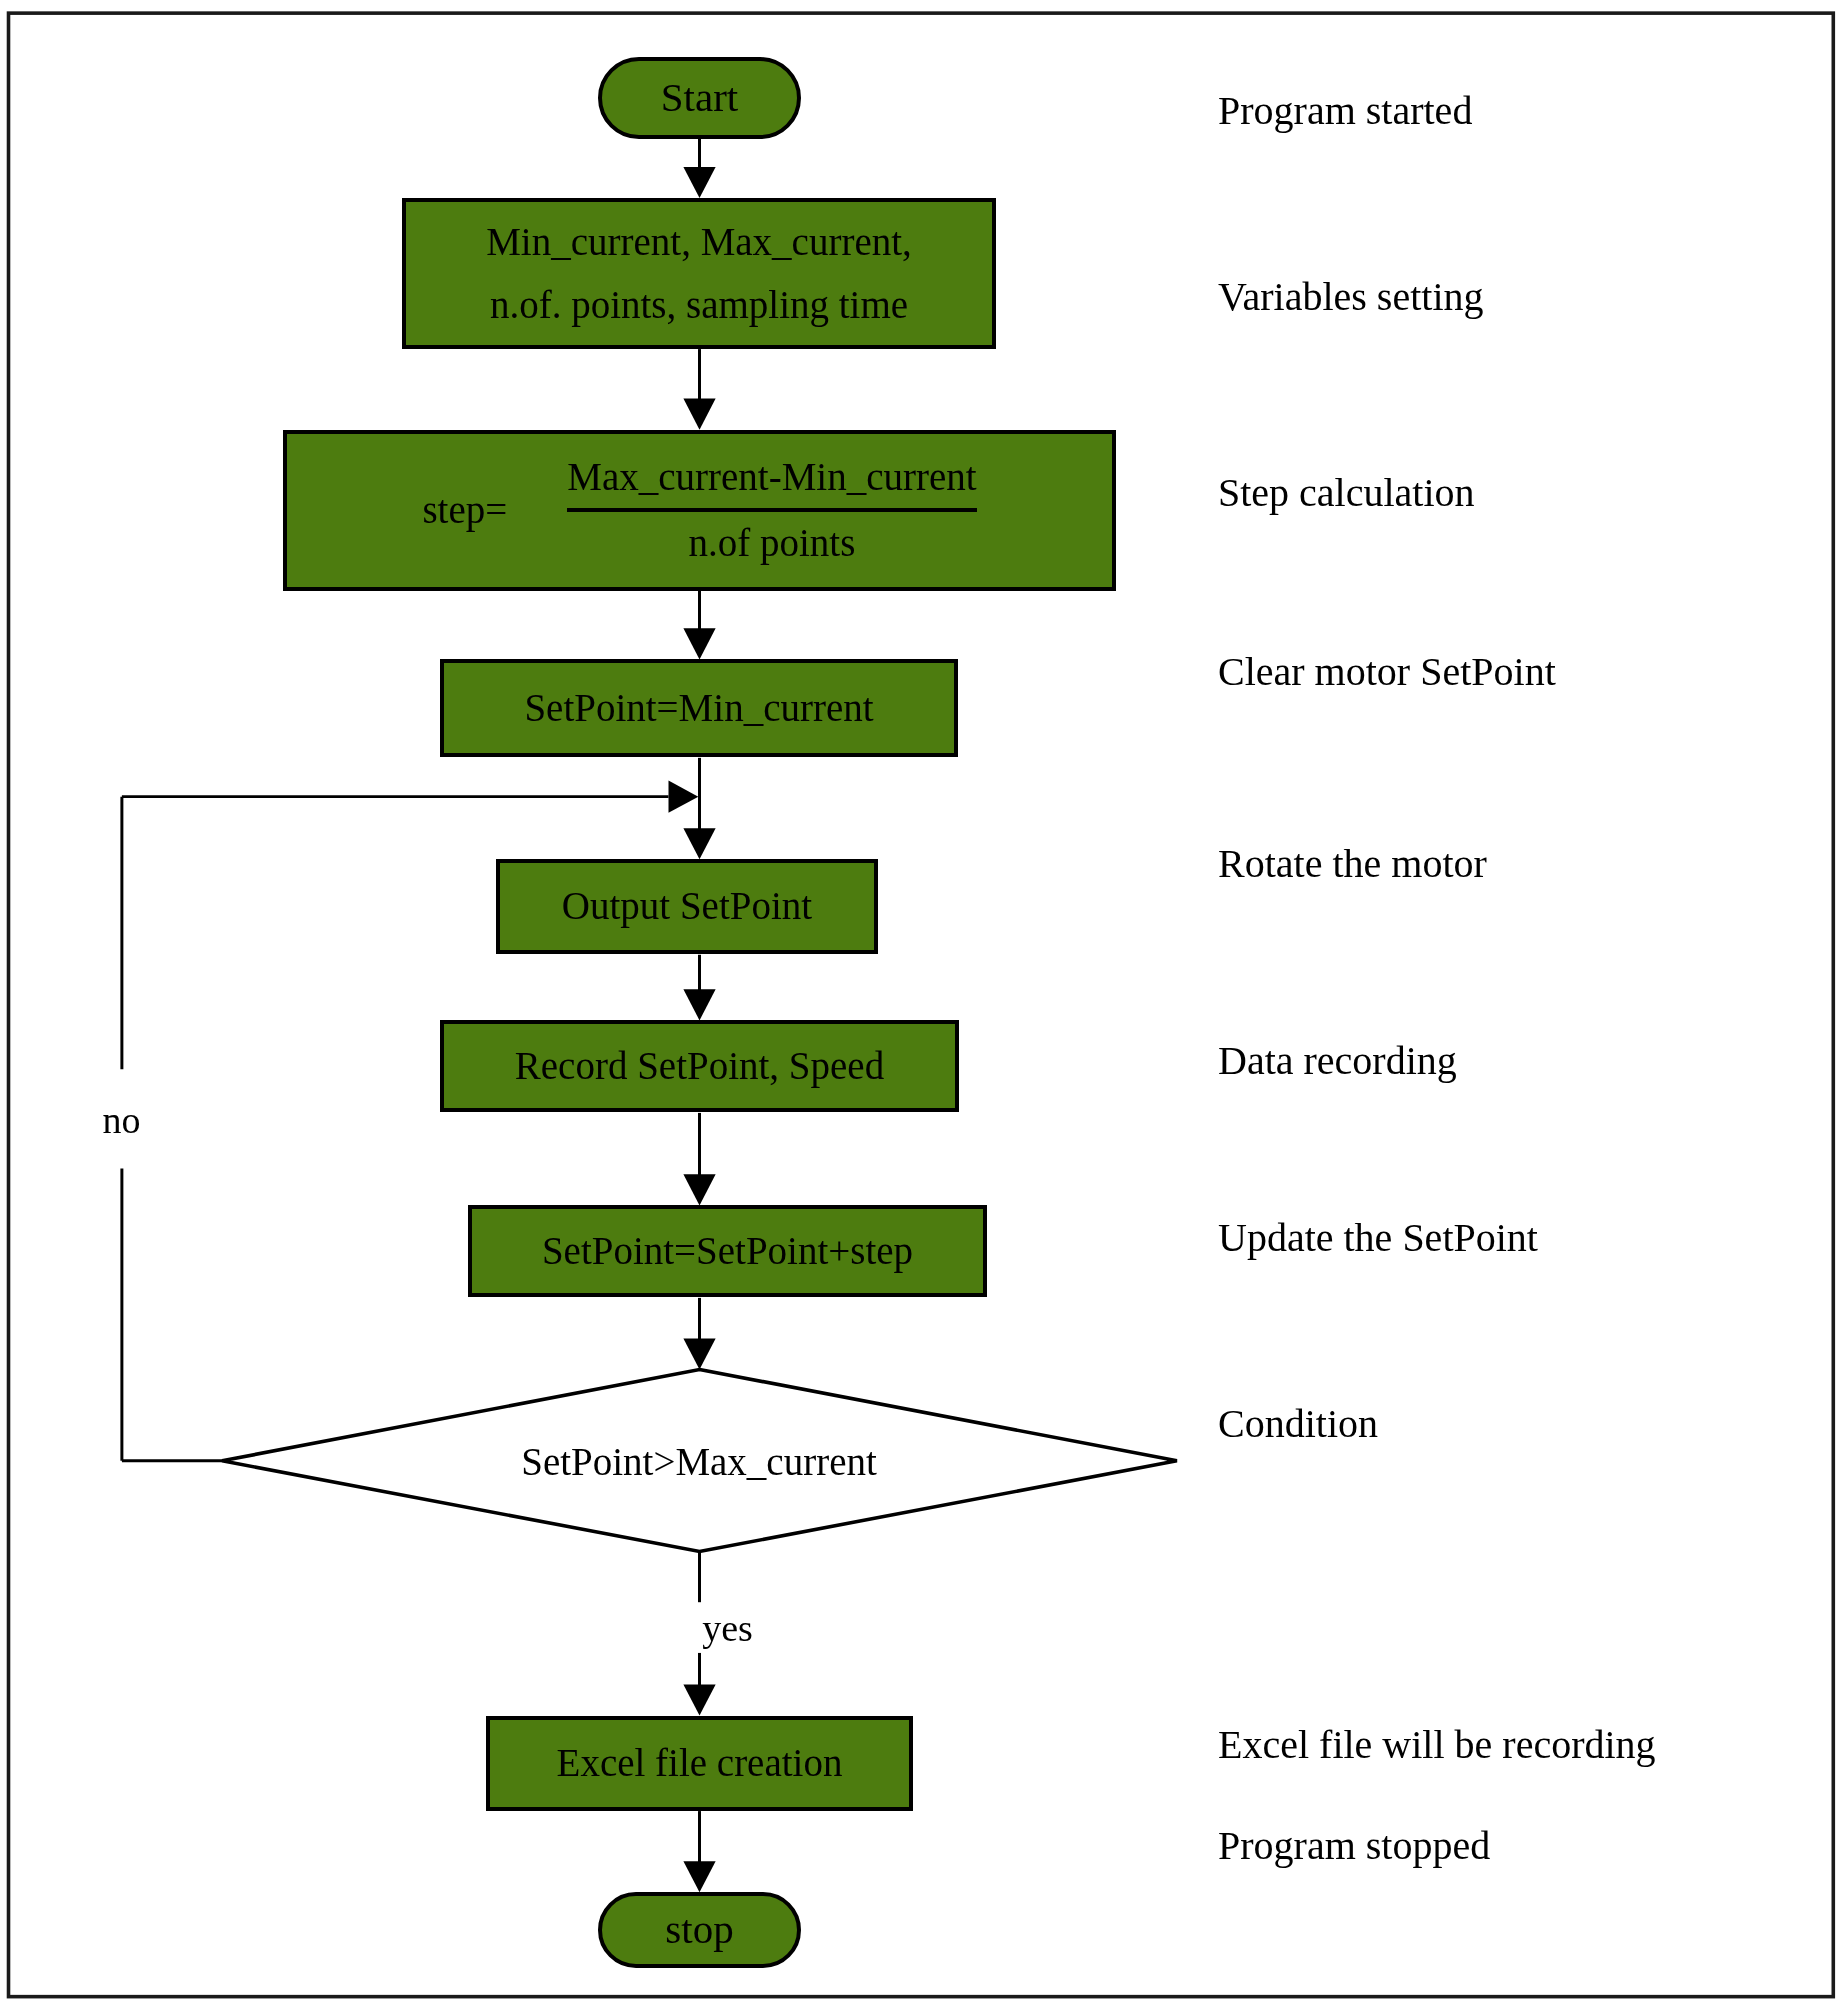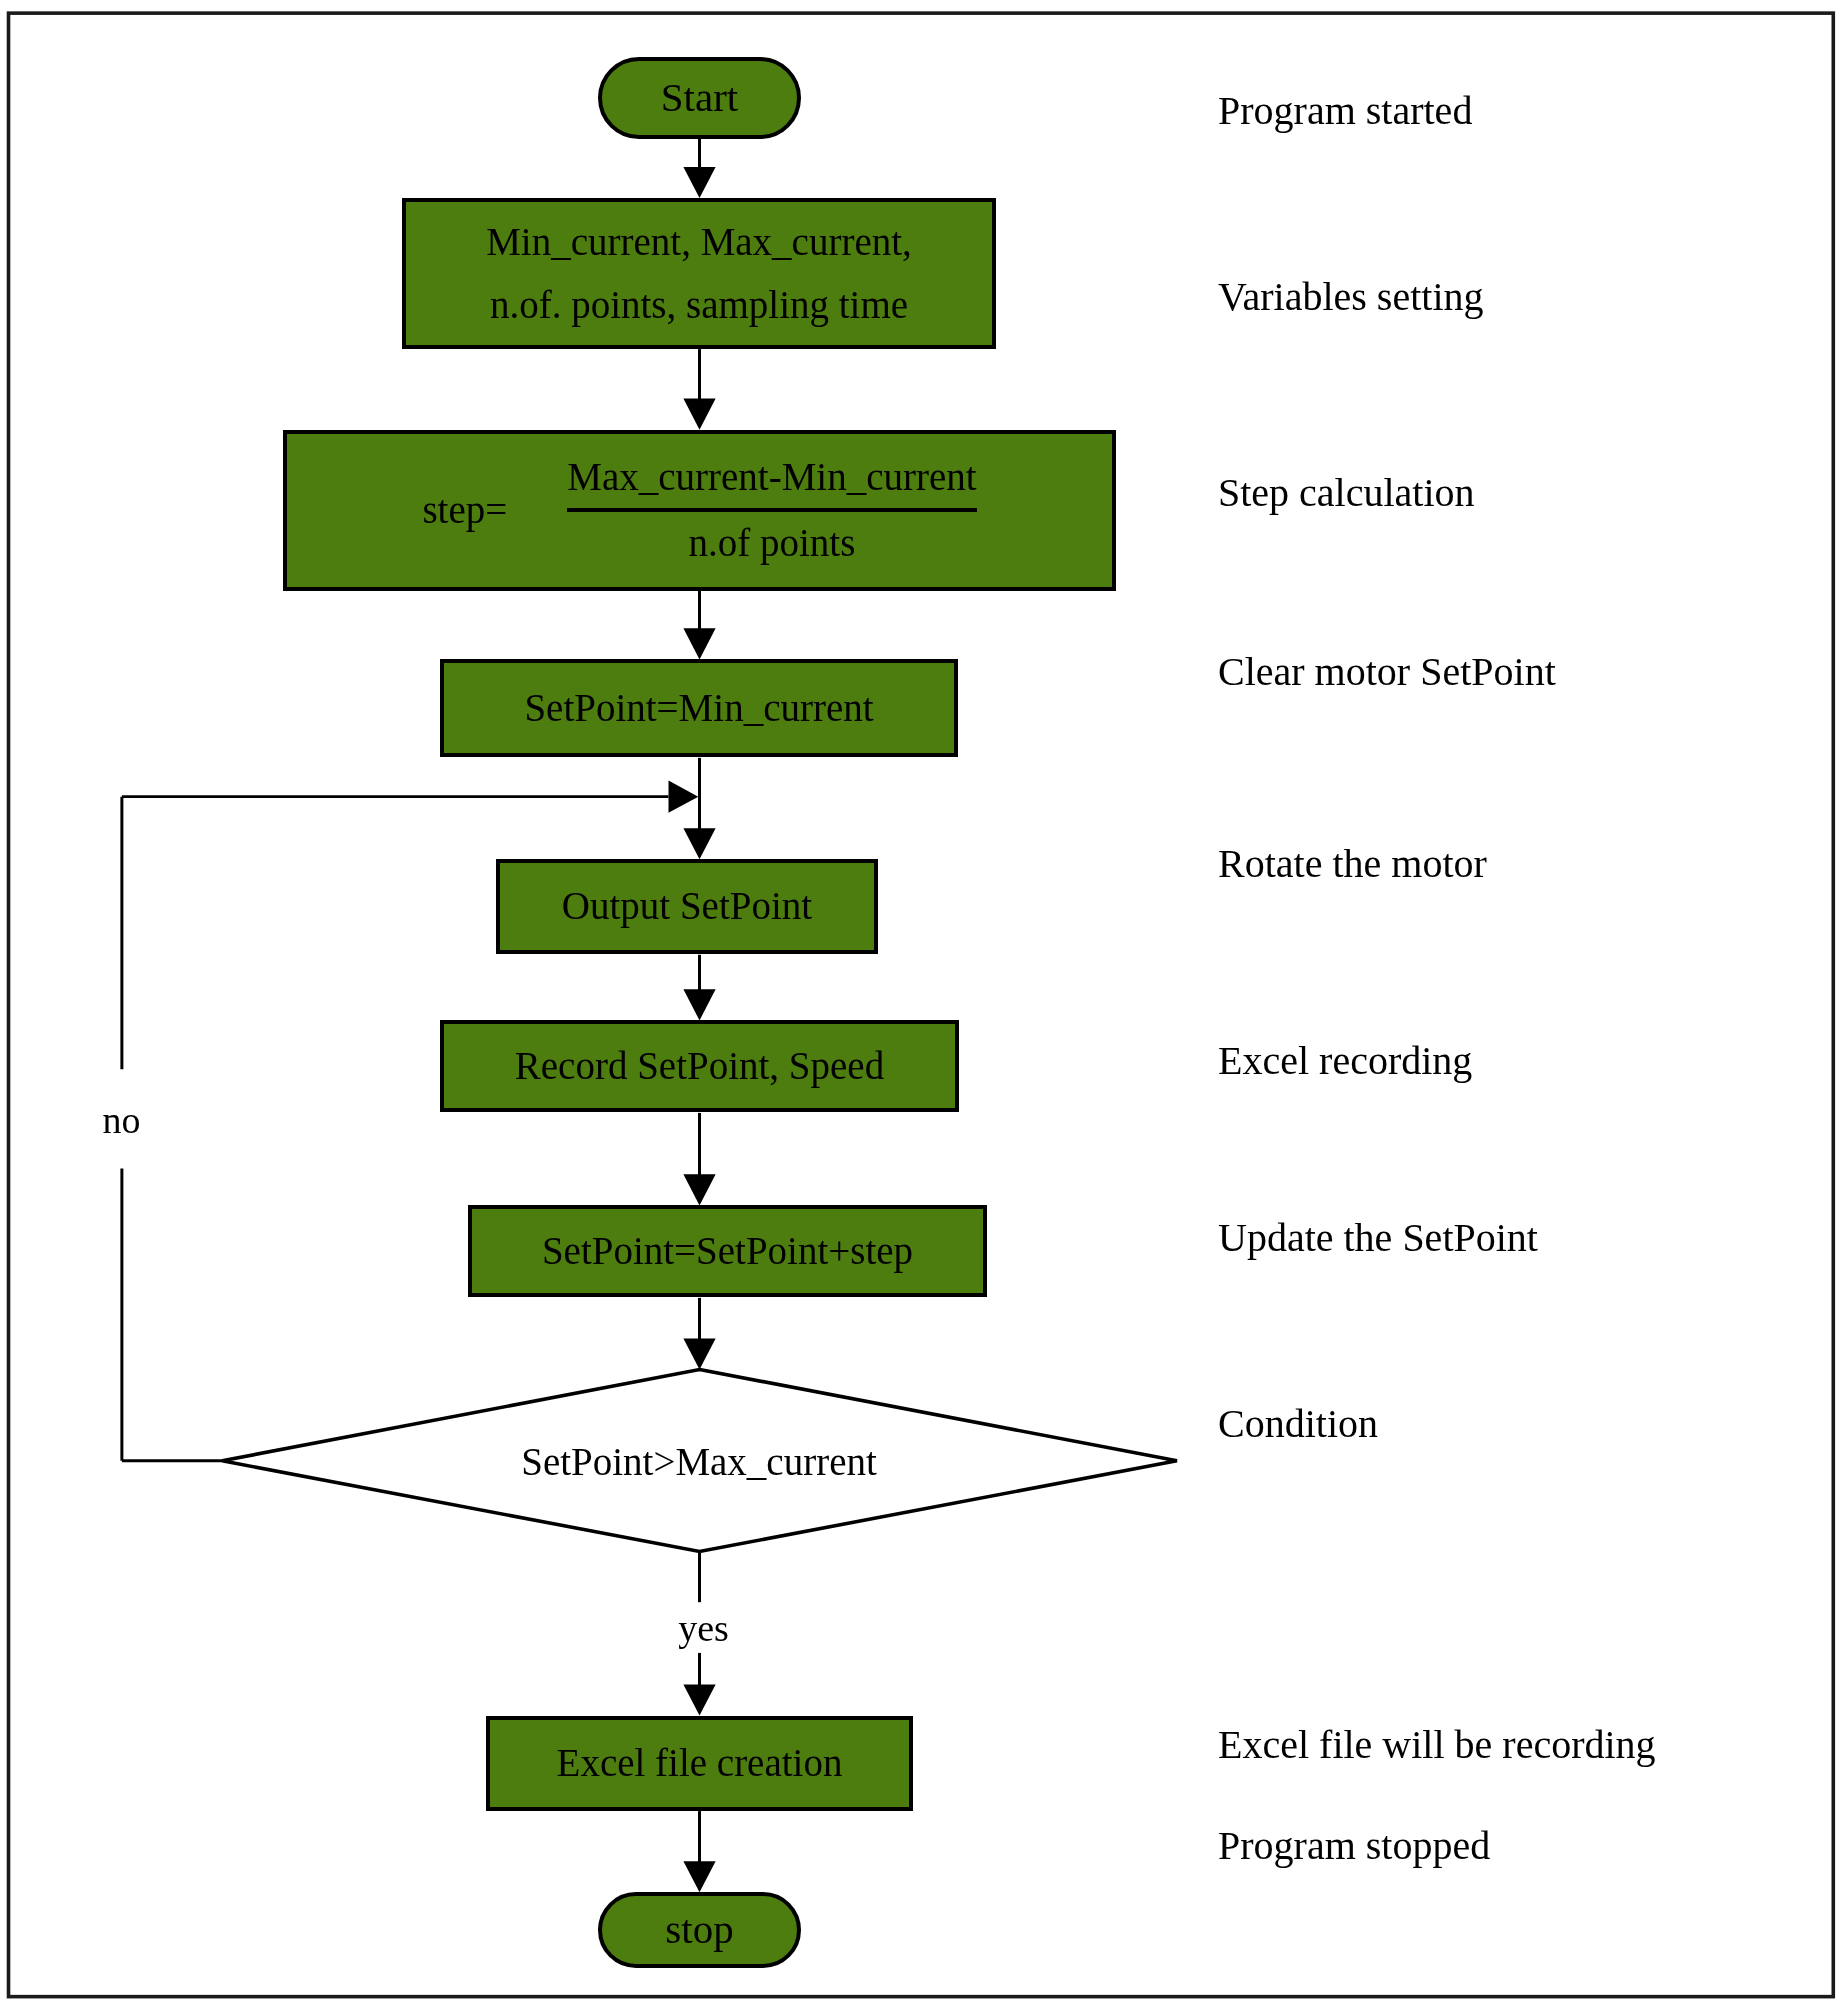--- a/index.html
+++ b/index.html
@@ -198,33 +198,33 @@
   </div>
 
   <div class="node" style="left:486px; top:1716px; width:427px; height:95px;">
     <span>Excel file creation</span>
   </div>
 
   <div class="node terminator" style="left:598px; top:1892px; width:203px; height:76px;">
     <span>stop</span>
   </div>
 
-  <div class="plain-label" style="left:644px; top:1606px; width:119px; height:43px;">
+  <div class="plain-label" style="left:668px; top:1606px; width:119px; height:43px;">
     <span>yes</span>
   </div>
 
   <div class="plain-label" style="left:62px; top:1098px; width:119px; height:43px;">
     <span>no</span>
   </div>
 
   <div class="annotation" style="top:87px;">Program started</div>
   <div class="annotation" style="top:273px;">Variables setting</div>
   <div class="annotation" style="top:469px;">Step calculation</div>
   <div class="annotation" style="top:648px;">Clear motor SetPoint</div>
   <div class="annotation" style="top:840px;">Rotate the motor</div>
-  <div class="annotation" style="top:1037px;">Excel recording</div>
+  <div class="annotation" style="top:1037px;">Data recording</div>
   <div class="annotation" style="top:1214px;">Update the SetPoint</div>
   <div class="annotation" style="top:1400px;">Condition</div>
   <div class="annotation" style="top:1721px;">Excel file will be recording</div>
   <div class="annotation" style="top:1822px;">Program stopped</div>
 
 </div>
 
 
 </body></html>

